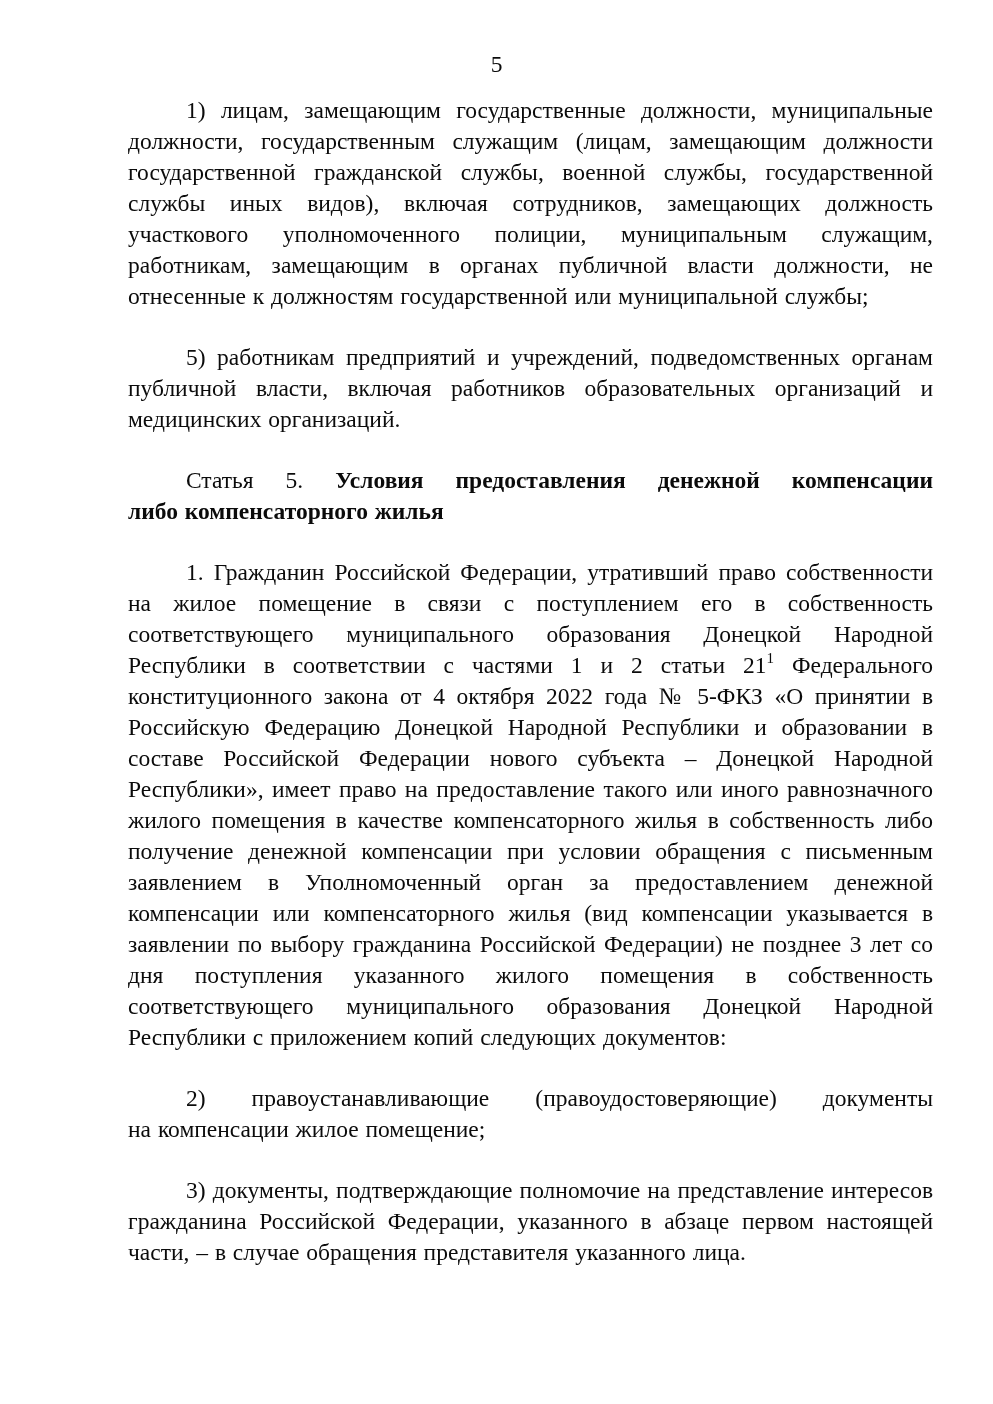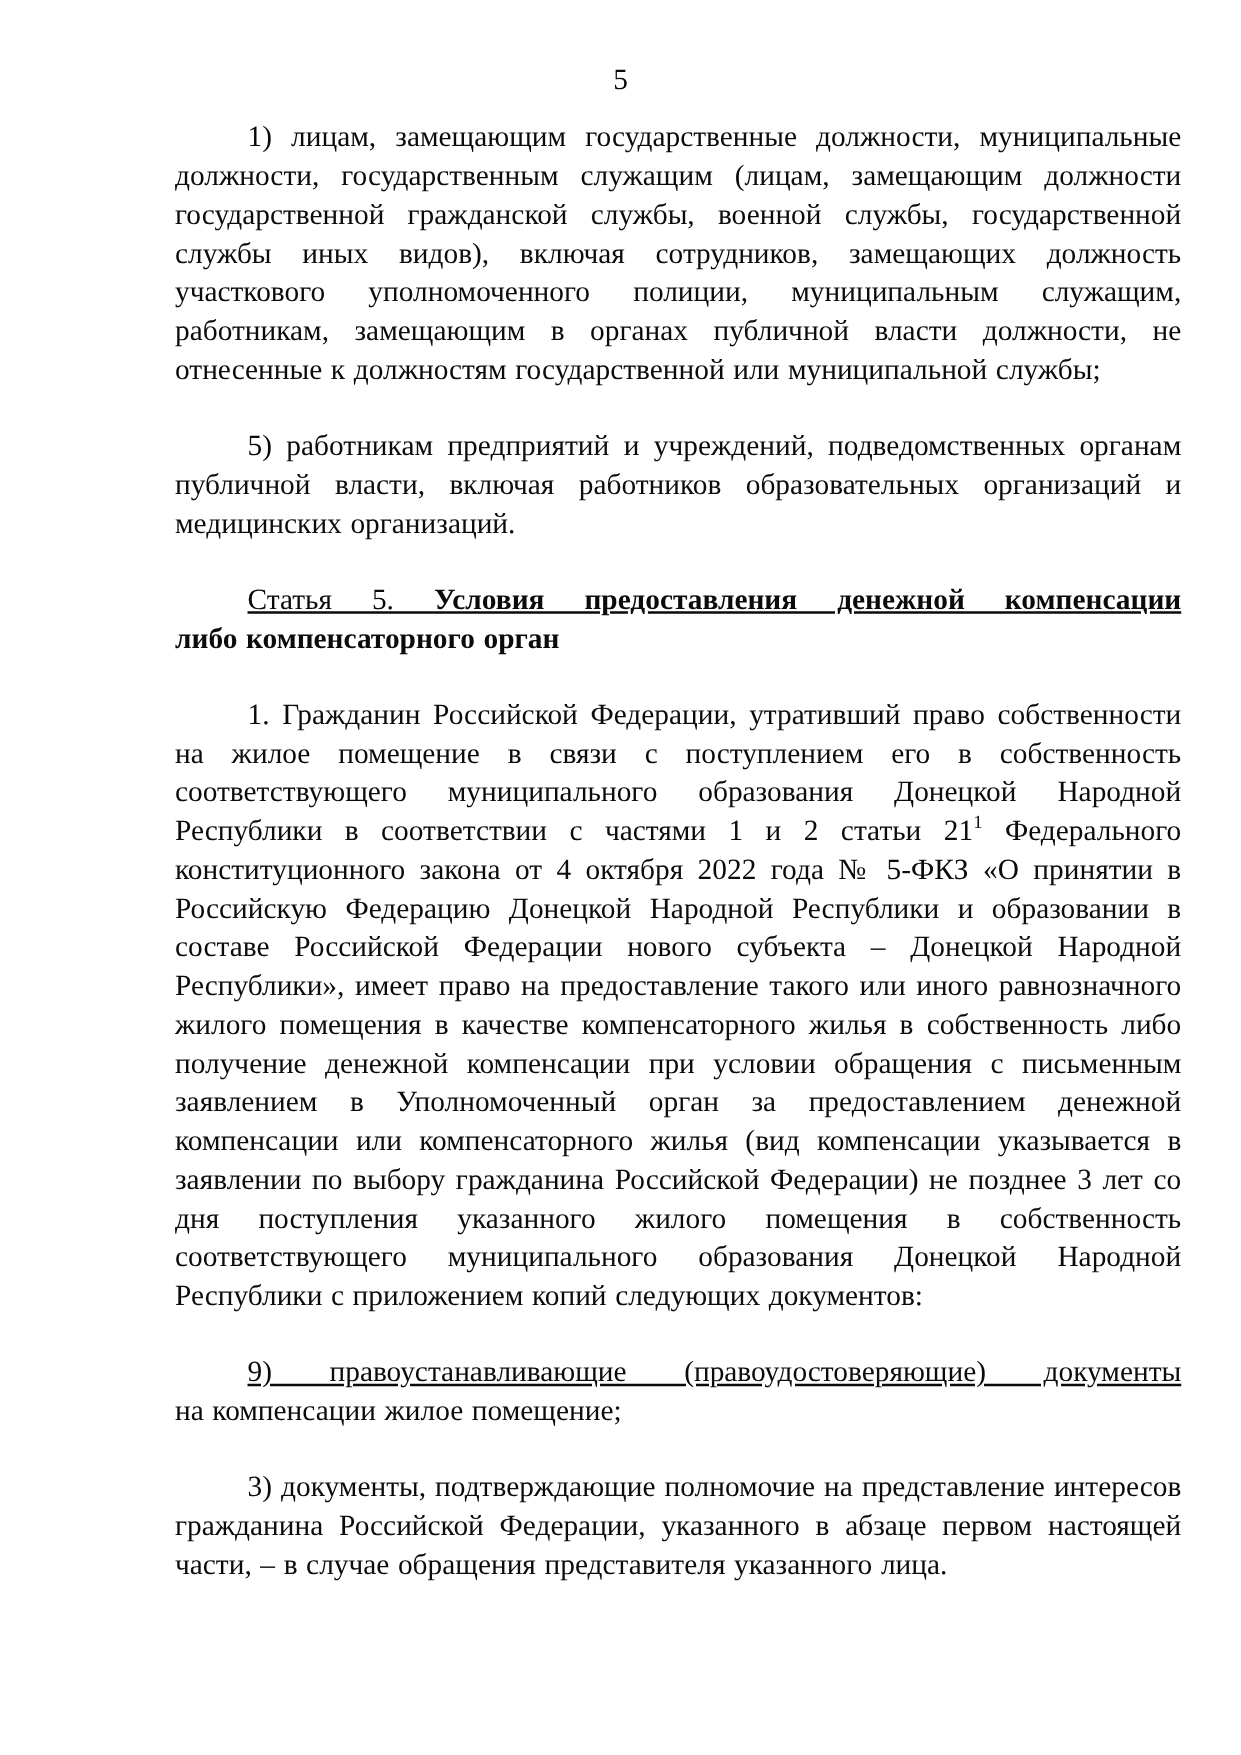--- a/index.html
+++ b/index.html
@@ -18,37 +18,36 @@
     top: 50px;
     left: 0;
     width: 100%;
     text-align: center;
     font-size: 23.5px;
     line-height: 28px;
   }
   .doc-body {
     position: absolute;
     top: 95px;
-    left: 140px;
+    left: 128px;
     width: 805px;
   }
   p.para {
     margin: 0 0 30px 0;
     font-size: 23.5px;
     line-height: 31px;
     text-align: justify;
     text-indent: 58px;
     word-spacing: 1px;
   }
   p.para:last-child { margin-bottom: 12px; }
   .jline {
     display: block;
     text-align: justify;
     text-align-last: justify;
-    text-decoration: underline;
   }
   .cont {
     display: block;
     text-indent: 0;
   }
   .bold { font-weight: bold; }
   sup.fnref {
     font-size: 15px;
     line-height: 0;
     position: relative;
@@ -64,27 +63,27 @@
   <div class="page-number">5</div>
 
   <main class="doc-body">
 
     <p class="para">1) лицам, замещающим государственные должности, муниципальные должности, государственным служащим (лицам, замещающим должности государственной гражданской службы, военной службы, государственной службы иных видов), включая сотрудников, замещающих должность участкового уполномоченного полиции, муниципальным служащим, работникам, замещающим в органах публичной власти должности, не отнесенные к должностям государственной или муниципальной службы;</p>
 
     <p class="para">5) работникам предприятий и учреждений, подведомственных органам публичной власти, включая работников образовательных организаций и медицинских организаций.</p>
 
     <p class="para">
         <span class="jline"><span>Статья 5.</span> <span class="bold">Условия предоставления денежной компенсации</span></span>
-        <span class="cont bold">либо компенсаторного орган</span>
+        <span class="cont bold">либо компенсаторного жилья</span>
       </p>
 
     <p class="para"><span>1. Гражданин Российской Федерации, утративший право собственности на жилое помещение в связи с поступлением его в собственность соответствующего муниципального образования Донецкой Народной Республики в соответствии с частями 1 и 2 статьи 21</span><sup class="fnref">1</sup><span> Федерального конституционного закона от 4 октября 2022 года № 5-ФКЗ «О принятии в Российскую Федерацию Донецкой Народной Республики и образовании в составе Российской Федерации нового субъекта – Донецкой Народной Республики», имеет право на предоставление такого или иного равнозначного жилого помещения в качестве компенсаторного жилья в собственность либо получение денежной компенсации при условии обращения с письменным заявлением в Уполномоченный орган за предоставлением денежной компенсации или компенсаторного жилья (вид компенсации указывается в заявлении по выбору гражданина Российской Федерации) не позднее 3 лет со дня поступления указанного жилого помещения в собственность соответствующего муниципального образования Донецкой Народной Республики с приложением копий следующих документов:</span></p>
 
 
     <p class="para">
-        <span class="jline">9) правоустанавливающие (правоудостоверяющие) документы</span>
+        <span class="jline">2) правоустанавливающие (правоудостоверяющие) документы</span>
         <span class="cont">на компенсации жилое помещение;</span>
       </p>
 
     <p class="para">3) документы, подтверждающие полномочие на представление интересов гражданина Российской Федерации, указанного в абзаце первом настоящей части, – в случае обращения представителя указанного лица.</p>
 
   </main>
 </div>
 
 </body></html>

